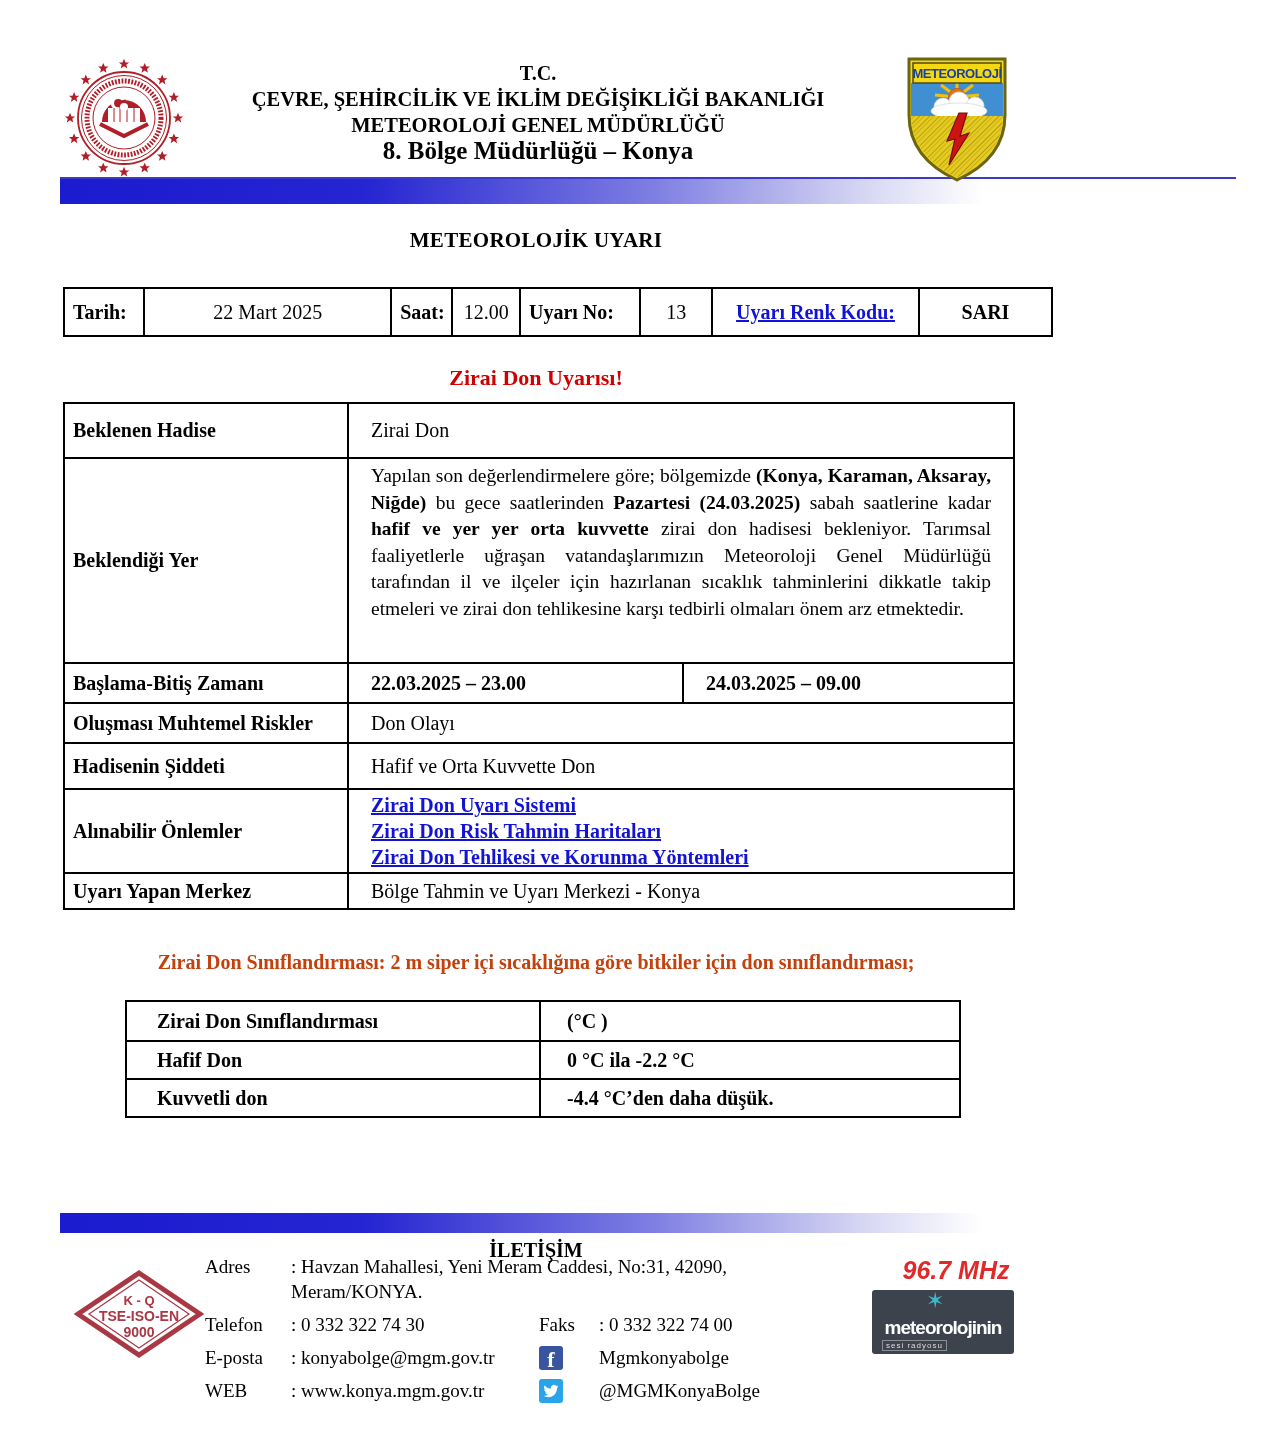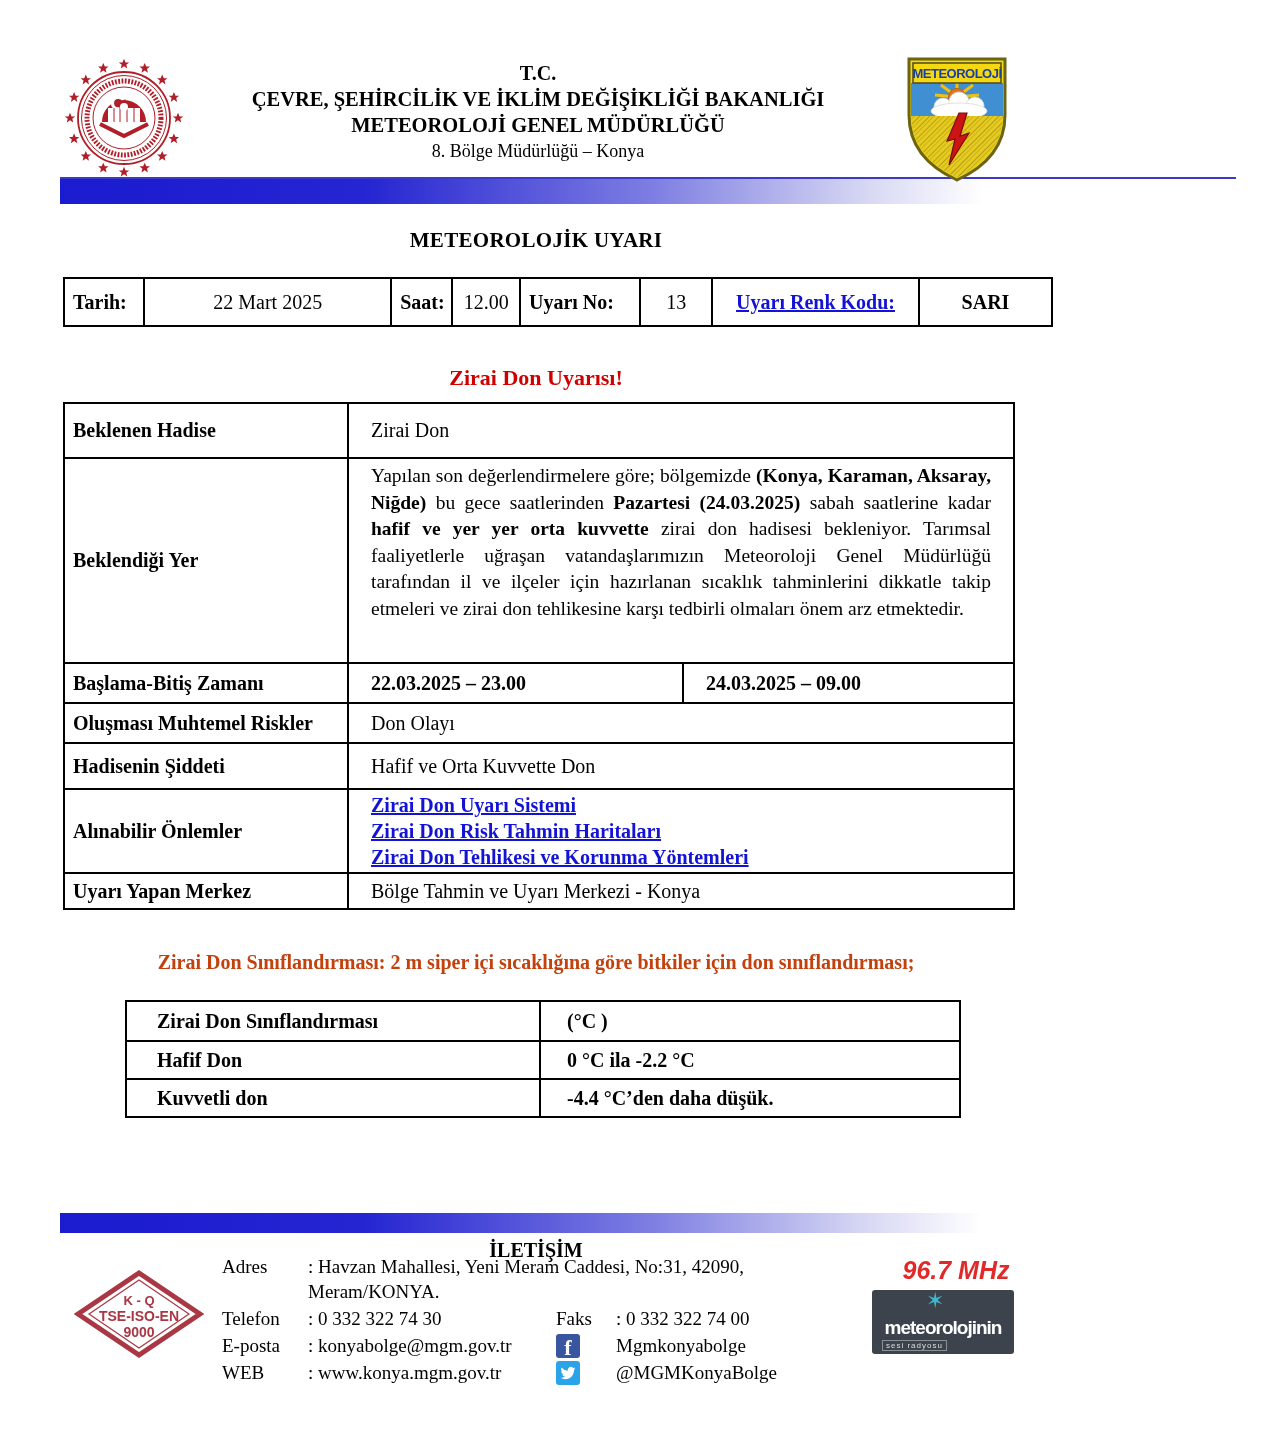--- a/index.html
+++ b/index.html
@@ -8,56 +8,56 @@
     position:relative; width:1280px; height:1441px; background:#ffffff;
     font-family:"Liberation Serif", serif; color:#000; overflow:hidden;
   }
   
   .seal { position:absolute; left:64px; top:54px; width:120px; height:128px; }
   .shield { position:absolute; left:903px; top:52px; width:108px; height:134px; z-index:3; }
   .header-text { position:absolute; left:160px; top:60px; width:756px; text-align:center; }
   .ht-line1 { font-size:20px; font-weight:bold; line-height:26px; }
   .ht-line2 { font-size:20.5px; font-weight:bold; line-height:26px; }
   .ht-line3 { font-size:20.5px; font-weight:bold; line-height:26px; }
-  .ht-line4 { font-size:18px; font-weight:normal; line-height:26px; }
+  .ht-line4 { font-size:25px; font-weight:bold; line-height:26px; }
   .top-line { position:absolute; left:60px; top:177px; width:1176px; height:2px; background:#3a3ac4; }
   .top-bar  { position:absolute; left:60px; top:179px; width:952px; height:25px;
     background:linear-gradient(to right,#1b1bd0 0%,#2525d2 32%,#7d7de2 62%,#d8d8f4 85%,#ffffff 97%); }
   .footer-bar { position:absolute; left:60px; top:1213px; width:950px; height:20px;
     background:linear-gradient(to right,#1b1bd0 0%,#2525d2 32%,#7d7de2 62%,#d8d8f4 85%,#ffffff 97%); }
   
   .doc-title { position:absolute; left:60px; top:228px; width:952px; text-align:center;
     font-size:21px; font-weight:bold; letter-spacing:.3px; }
   .alert-title { position:absolute; left:60px; top:365px; width:952px; text-align:center;
     font-size:22px; font-weight:bold; color:#d10000; }
   .class-heading { position:absolute; left:60px; top:951px; width:952px; text-align:center;
     font-size:20px; font-weight:bold; color:#c2410c; }
   .footer-heading { position:absolute; left:60px; top:1230px; width:952px; text-align:center;
     font-size:20px; font-weight:bold;margin-top:9px; }
   
   table { border-collapse:collapse; table-layout:fixed; }
   td { border:2px solid #000; font-size:20px; vertical-align:middle; overflow:hidden; }
-  .info-table { position:absolute; left:63px; top:277px; width:990px; }
+  .info-table { position:absolute; left:63px; top:287px; width:990px; }
   .info-table td { height:48px; }
   .lbl { font-weight:bold; padding:2px 4px 2px 8px; text-align:left; }
   .ctr { text-align:center; }
   .bold { font-weight:bold; }
   a.doclink { color:#1313d6; font-weight:bold; text-decoration:underline; cursor:pointer; }
   .main-table { position:absolute; left:63px; top:402px; width:950px; }
   .main-table .val { padding:2px 22px; }
   .cell-top { vertical-align:top; }
   .par { text-align:justify; line-height:26.5px; font-size:19.5px; padding-top:2px; }
   .links-cell a { display:block; line-height:26px; }
   .class-table { position:absolute; left:125px; top:1000px; width:834px; }
   .class-table td { height:38px; font-weight:bold;margin-top:31px; }
   .class-table .c1 { padding-left:30px; }
   .class-table .c2 { padding-left:26px; }
   
-  .contact { position:absolute; left:222px; top:1254px; width:620px;
-    display:grid; grid-template-columns:86px 248px 60px auto; row-gap:2px; font-size:19px; }
+  .contact { position:absolute; left:205px; top:1254px; width:620px;
+    display:grid; grid-template-columns:86px 248px 60px auto; row-gap:8px; font-size:19px; }
   .contact > div { line-height:25px; }
   .addr-val { grid-column:2 / 5; }
   .soc-icon-box { display:flex; align-items:center; }
   .fbicon { width:24px; height:24px; background:#3a559f; border-radius:3px; color:#fff;
     font-family:"Liberation Serif", serif; font-weight:bold; font-size:22px;
     display:flex; justify-content:center; align-items:flex-end; line-height:20px; overflow:hidden; }
   .twicon { width:24px; height:24px; background:#2aa3e8; border-radius:3px;
     display:flex; justify-content:center; align-items:center; }
   .iso-badge { position:absolute; left:74px; top:1270px; width:130px; height:88px; }
   

